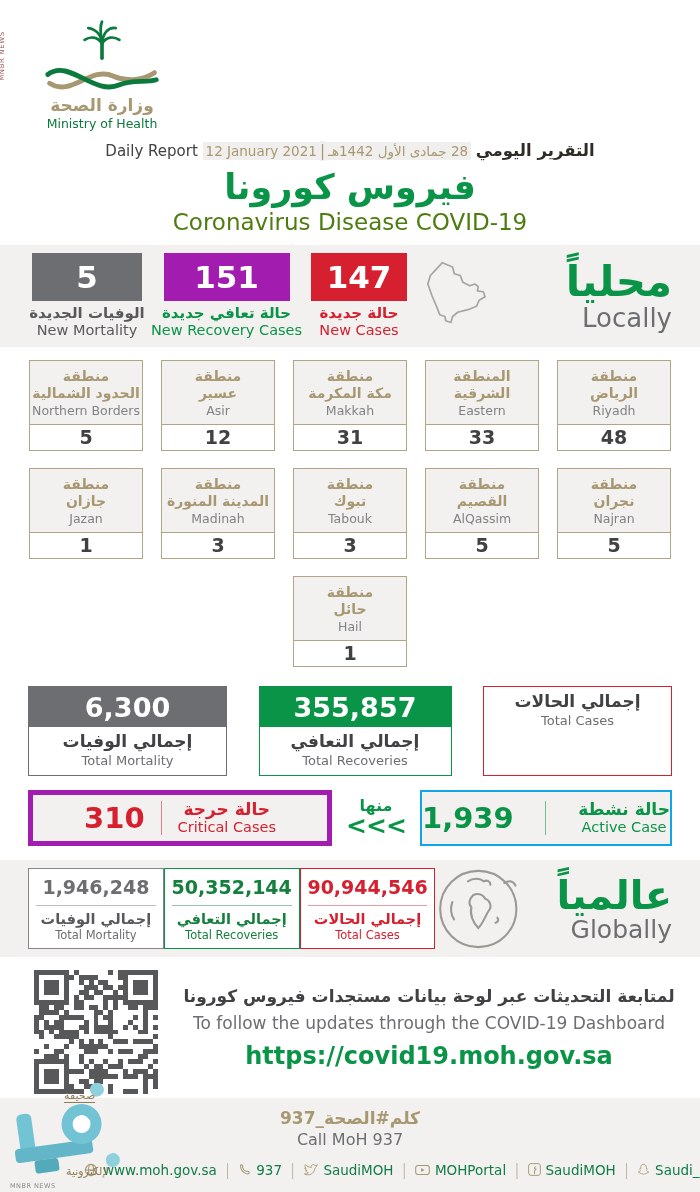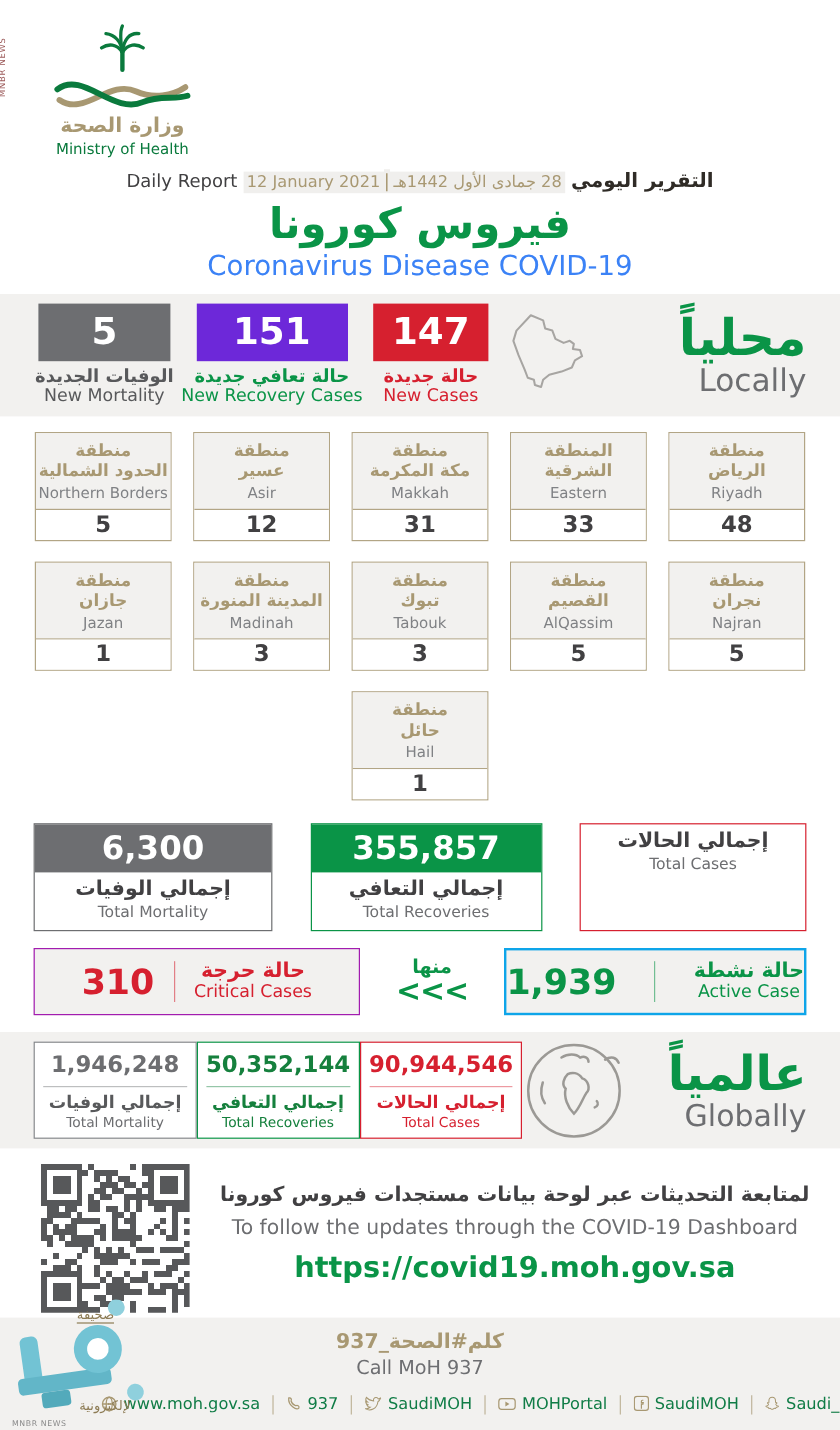--- a/index.html
+++ b/index.html
@@ -24,36 +24,36 @@
      -webkit-background-clip:text;background-clip:text;color:transparent;}
 
   
   .title-block{position:absolute;top:141px;left:0;right:0;text-align:center;}
   .report-line{font-size:15px;color:#414042;}
   .rl-en{color:#414042;}
   .chip{background:#f0efed;color:#a89872;font-size:13.5px;padding:1px 3px;}
   .chip-bar{color:#a89872;background:#f0efed;padding:1px 0;}
   .rl-ar{font-weight:bold;font-size:16.5px;color:#2f2b26;direction:rtl;display:inline-block;}
   .title-ar{font-size:35px;font-weight:bold;color:#0a9447;direction:rtl;margin-top:6px;line-height:1.2;}
-  .title-en{font-size:23px;color:#3b82f6;margin-top:1px;}
+  .title-en{font-size:23px;color:#4d7c0f;margin-top:1px;}
 
   
   .band{position:absolute;left:0;right:0;background:#f2f1ef;}
 
   
   .locally{top:245px;height:102px;display:flex;align-items:center;justify-content:space-between;padding:0 28px;}
   .stat{text-align:center;}
   .stat-num{color:#fff;font-weight:bold;font-size:31px;line-height:1;padding:9px 0 8px;margin:0 auto;display:block;}
   .stat .s-ar{font-size:15px;font-weight:bold;margin-top:4px;direction:rtl;line-height:1.15;}
   .stat .s-en{font-size:14.5px;line-height:1.2;}
   .w1{width:118px;} .w1 .stat-num{width:110px;}
   .w2{width:154px;} .w2 .stat-num{width:126px;}
   .w3{width:104px;} .w3 .stat-num{width:96px;}
   .v-gray .stat-num{background:#6d6e71;} .v-gray .s-ar,.v-gray .s-en{color:#58595b;}
-  .v-green .stat-num{background:#6d28d9;} .v-green .s-ar,.v-green .s-en{color:#0a9447;}
+  .v-green .stat-num{background:#a21caf;} .v-green .s-ar,.v-green .s-en{color:#0a9447;}
   .v-red .stat-num{background:#d6202f;} .v-red .s-ar,.v-red .s-en{color:#d6202f;}
   .loc-head{text-align:right;min-width:160px;}
   .loc-ar{font-size:42px;font-weight:bold;color:#0a9447;direction:rtl;line-height:1.05;}
   .loc-en{font-size:26px;color:#6d6e71;line-height:1.1;}
 
   
   .regions{position:absolute;top:360px;left:0;right:0;}
   .region-row{display:flex;justify-content:center;gap:18px;margin-bottom:17px;}
   .region-box{width:112px;border:1px solid #b2a585;background:#fff;box-sizing:content-box;}
   .region-head{background:#f2f1ef;border-bottom:1px solid #b2a585;height:64px;box-sizing:border-box;
@@ -68,21 +68,21 @@
   .tb-gray{width:197px;border-color:#6d6e71;} .tb-gray .total-num{background:#6d6e71;}
   .tb-green{width:191px;border-color:#0a9447;} .tb-green .total-num{background:#0a9447;}
   .tb-red{width:187px;border-color:#d6202f;} .tb-red .total-num{background:#d6202f;}
   .total-num{font-size:27px;font-weight:bold;color:#fff;padding:7px 0 6px;line-height:1;}
   .total-ar{font-size:17px;font-weight:bold;color:#414042;margin-top:5px;direction:rtl;line-height:1.15;}
   .total-en{font-size:13px;color:#6d6e71;margin:1px 0 7px;}
 
   
   .crit-row{position:absolute;top:790px;left:28px;right:28px;display:flex;align-items:center;justify-content:space-between;}
   .hl-box{height:56px;box-sizing:border-box;background:#f2f1ef;display:flex;align-items:center;justify-content:center;gap:16px;}
-  .crit{width:272px;border:1px solid #a21caf;color:#d6202f;}
+  .crit{width:304px;border:5px solid #a21caf;color:#d6202f;}
   .act{width:252px;border:2px solid #0ea5e9;color:#0a9447;justify-content:space-between;}
   .hl-num{font-size:29px;font-weight:bold;line-height:1;}
   .hl-div{width:1px;height:34px;background:currentColor;opacity:.55;}
   .hl-lbl{text-align:center;}
   .hl-ar{font-size:17px;font-weight:bold;direction:rtl;line-height:1.1;}
   .hl-en{font-size:14.5px;line-height:1.15;}
   .mid-arrows{text-align:center;color:#0a9447;}
   .mid-ar{font-size:16px;font-weight:bold;direction:rtl;line-height:1;}
   .mid-sym{font-size:25px;font-weight:bold;letter-spacing:-1px;line-height:.95;}
 

